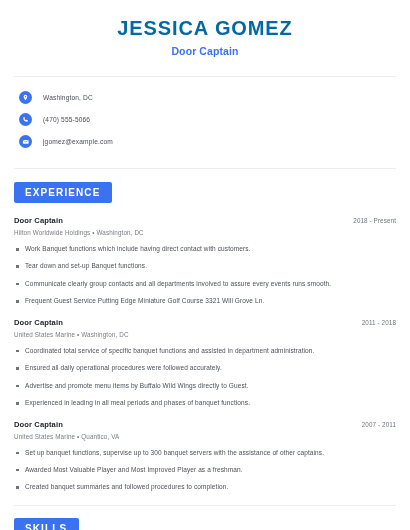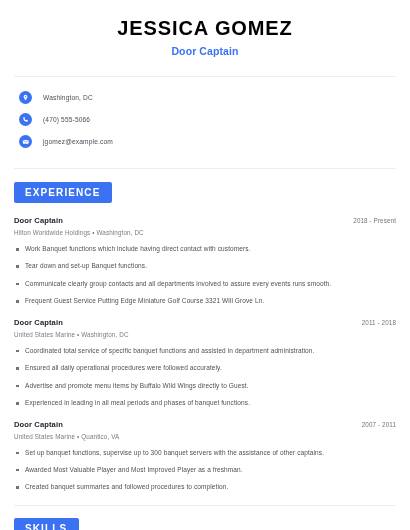--- a/index.html
+++ b/index.html
@@ -25,21 +25,21 @@
 
   
   .header {
     text-align: center;
     padding-top: 17px;
   }
   .name {
     font-size: 20px;
     font-weight: bold;
     letter-spacing: 0.9px;
-    color: #000000;
+    color: #0369a1;
     line-height: 1.1;
   }
   .role {
     margin-top: 6px;
     font-size: 10.5px;
     font-weight: bold;
     color: #3b72f2;
     letter-spacing: 0.1px;
   }
 

